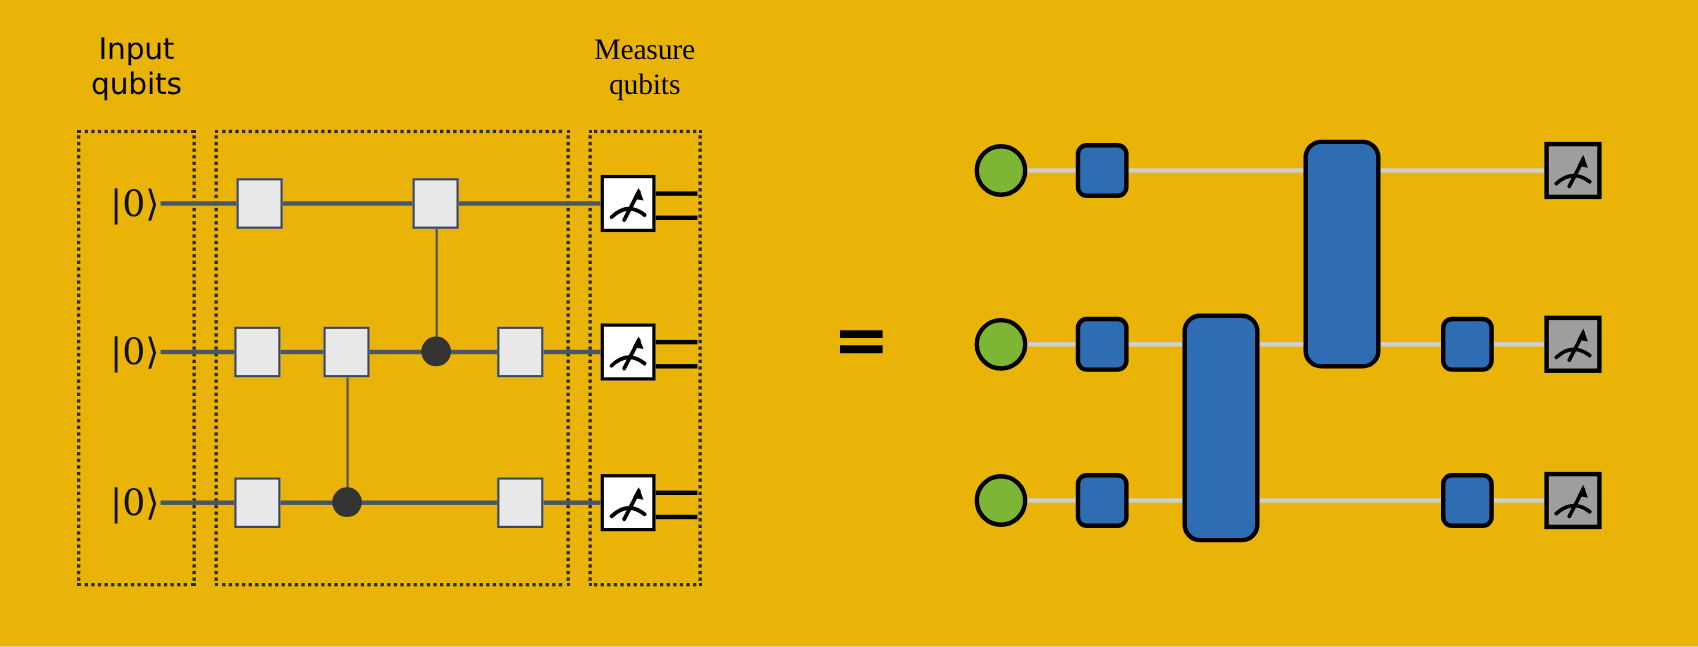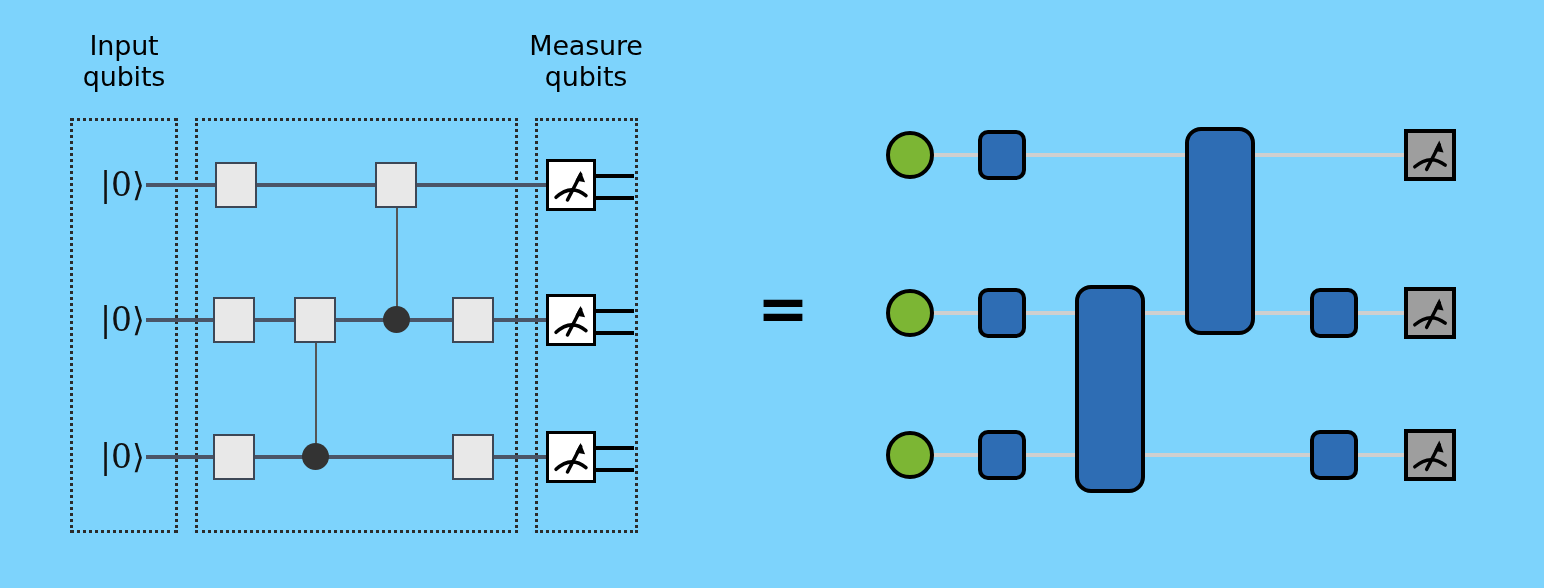--- a/index.html
+++ b/index.html
@@ -5,21 +5,21 @@
   * { box-sizing: border-box; }
   html, body {
     margin: 0; padding: 0;
     background: #ffffff;
     font-family: "DejaVu Sans", sans-serif;
   }
   #stage {
     position: relative;
     width: 1544px;
     height: 588px;
-    background: #7dd3fc;
+    background: #eab308;
     overflow: hidden;
   }
 
   
   .caption {
     position: absolute;
     text-align: center;
     color: #000000;
     font-size: 27px;
     line-height: 1.16;
@@ -107,21 +107,21 @@
   }
   .rmeter svg { display: block; width: 100%; height: 100%; }
 </style>
 </head>
 <body>
 
 <div id="stage">
 
   <div class="caption" style="left:24px; top:30px; width:200px;">Input
 qubits</div>
-  <div class="caption" style="left:486px; top:30px; width:200px;">Measure
+  <div class="caption" style="left:486px; top:30px; width:200px;font-family:Liberation Serif, serif;">Measure
 qubits</div>
 
   <div class="dotted-frame" style="left:70px; top:118px; width:108px; height:415px;"></div>
   <div class="dotted-frame" style="left:195px; top:118px; width:323px; height:415px;"></div>
   <div class="dotted-frame" style="left:535px; top:118px; width:103px; height:415px;"></div>
 
   <div class="ket" style="left:100px; top:168px;">|0⟩</div>
   <div class="ket" style="left:100px; top:303px;">|0⟩</div>
   <div class="ket" style="left:100px; top:440px;">|0⟩</div>
 

